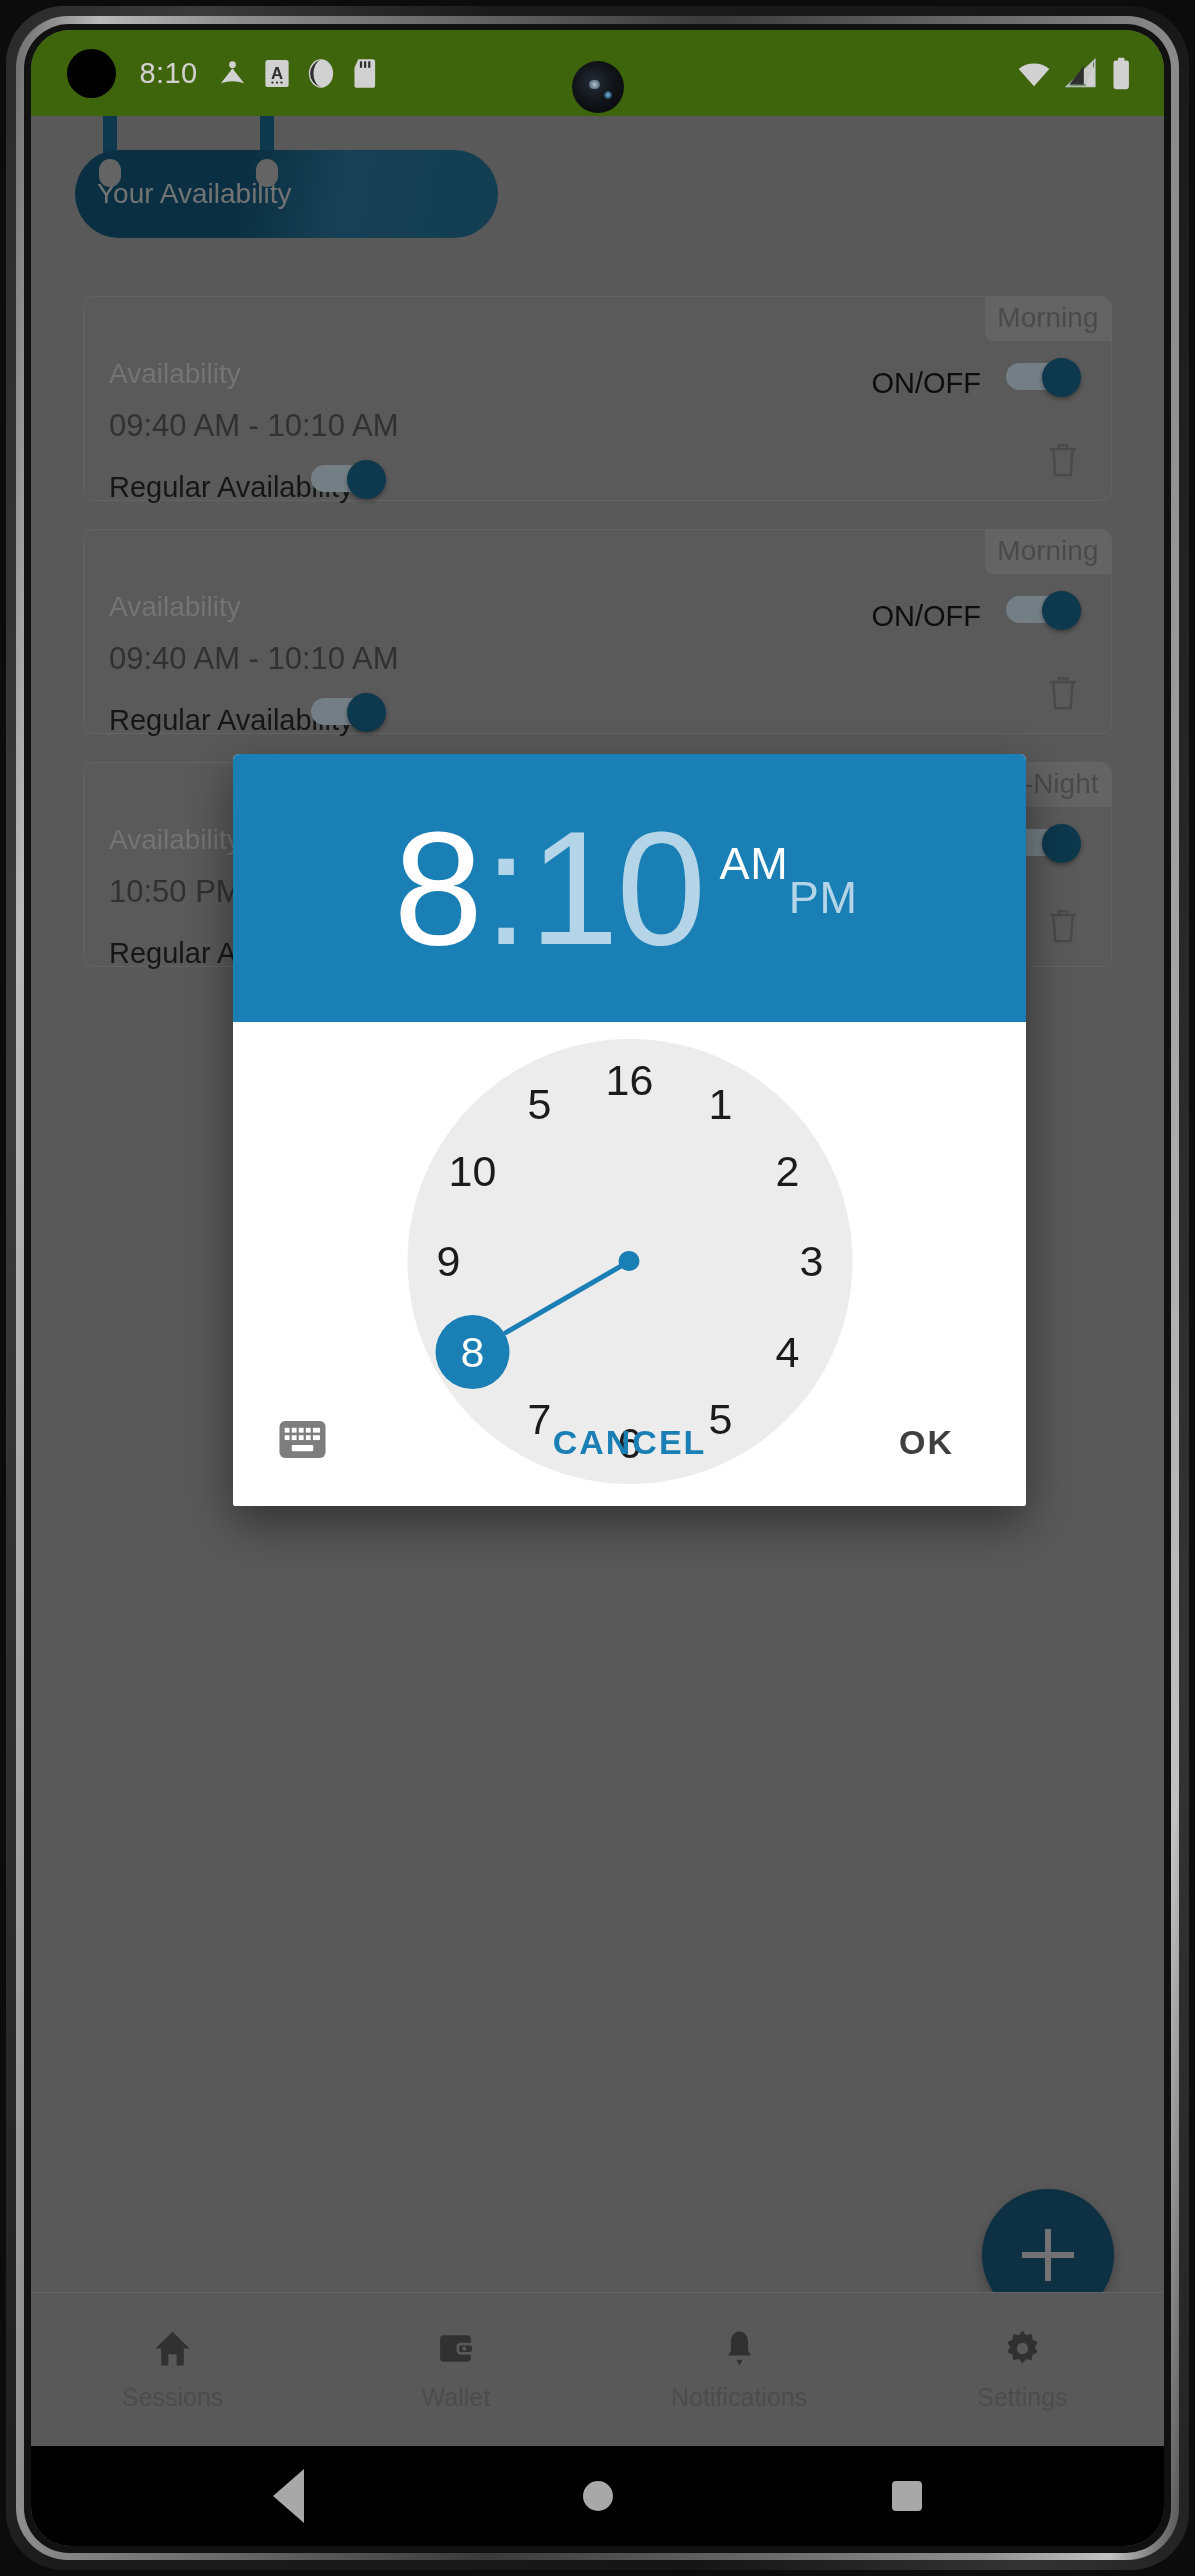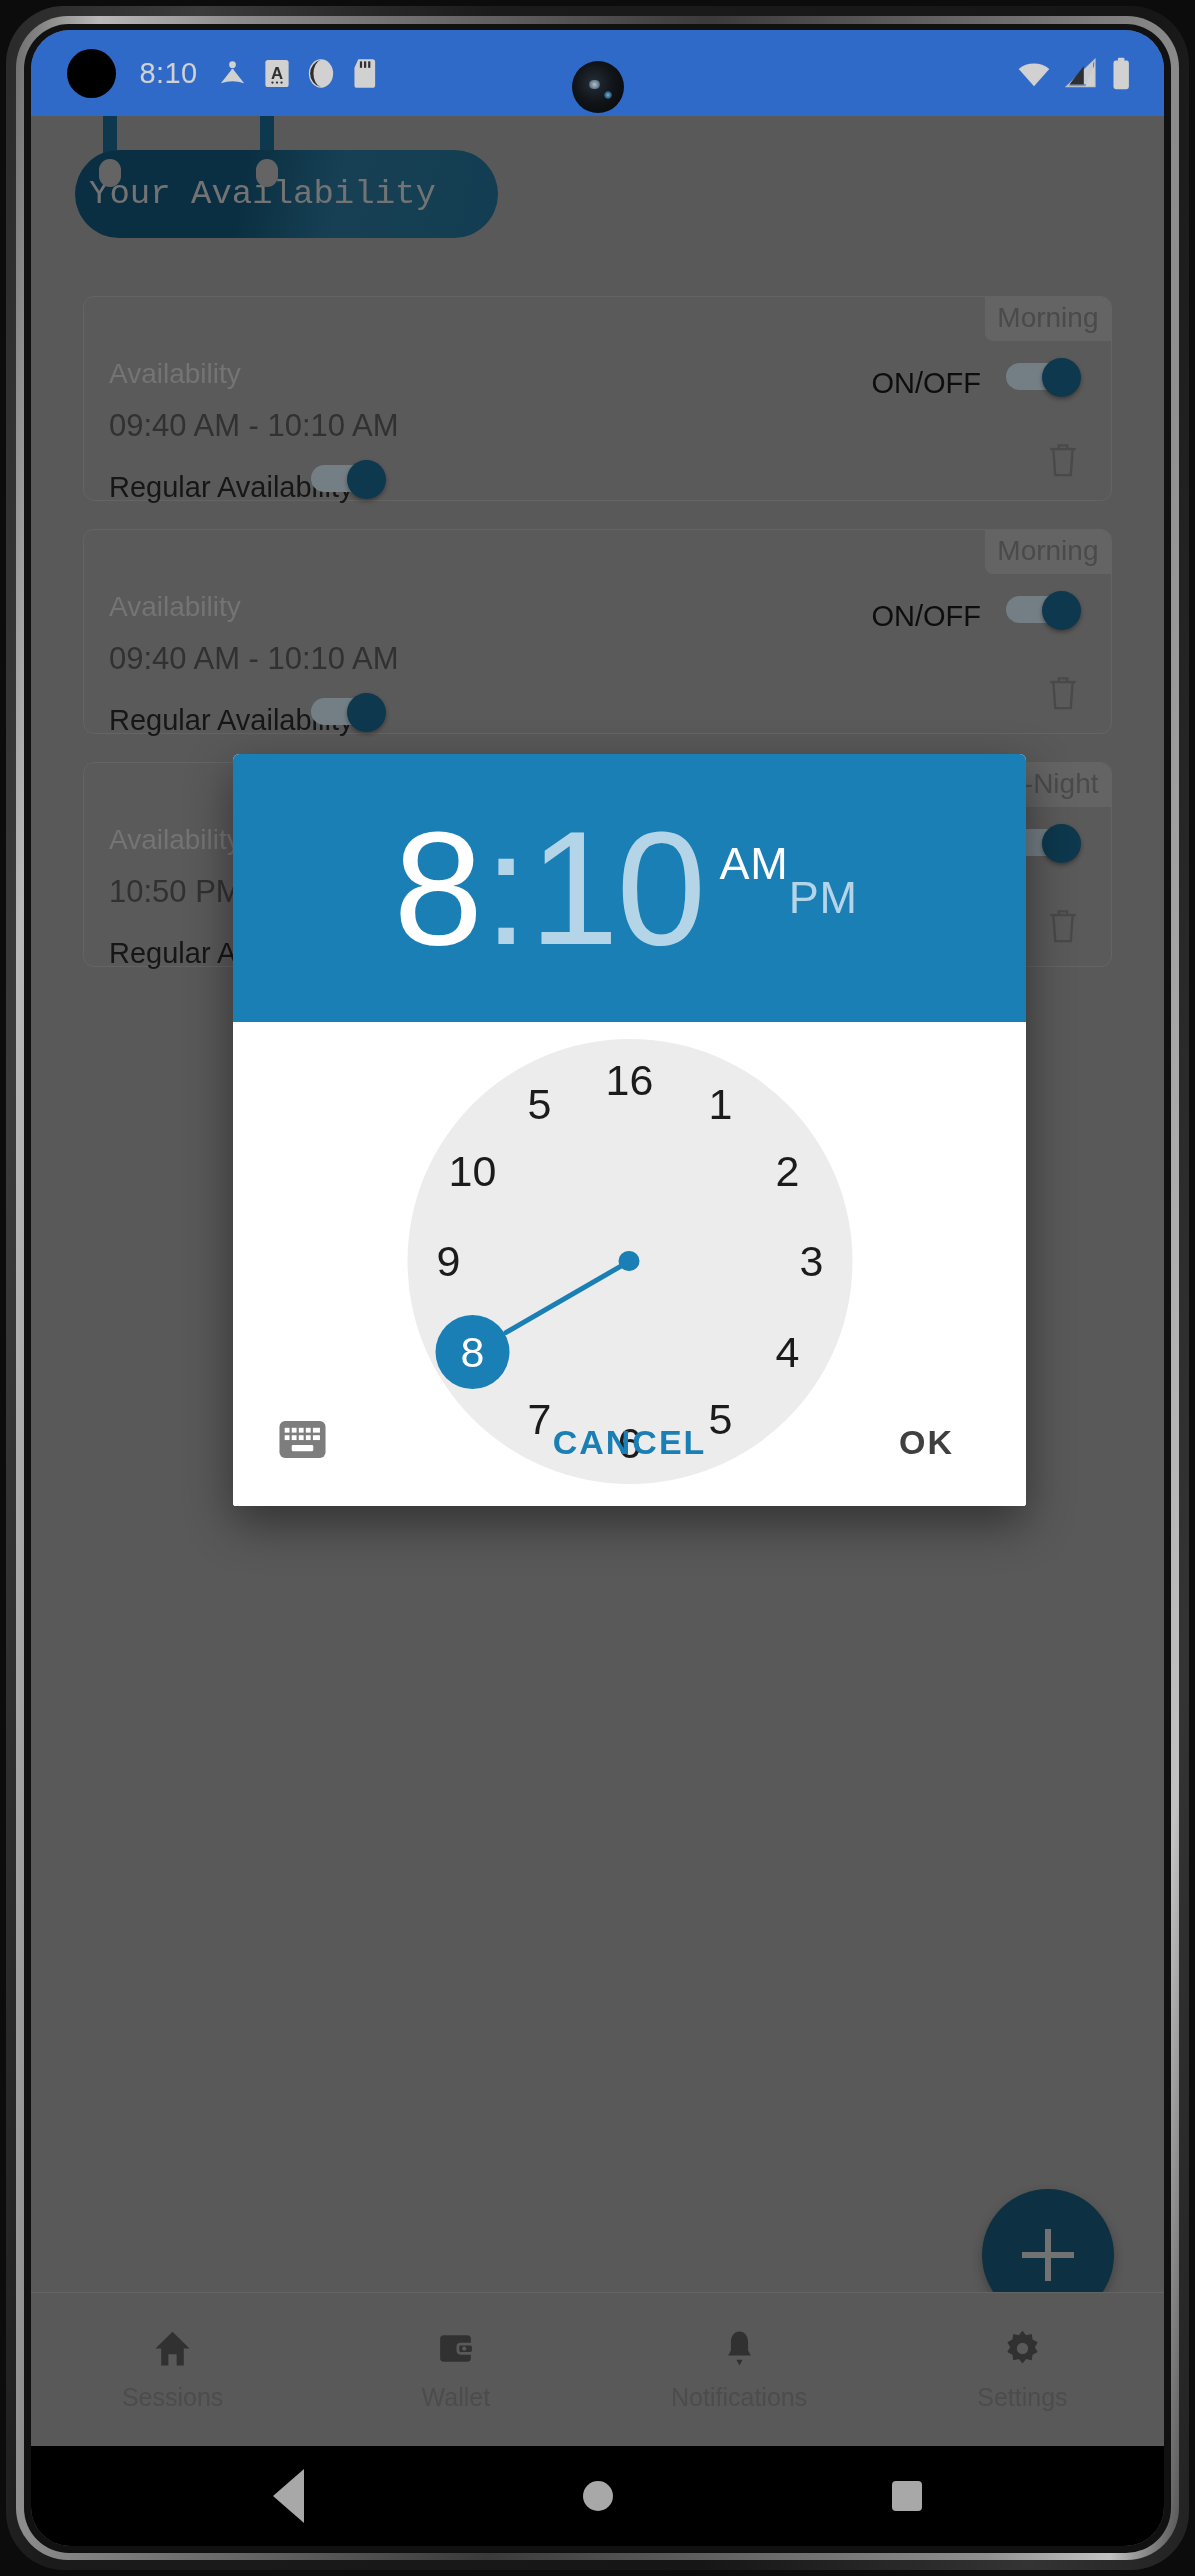--- a/index.html
+++ b/index.html
@@ -43,21 +43,21 @@
   
   .speaker-slot {
     position: absolute; top: 9.4px; left: 50%; transform: translateX(-50%);
     width: 258px; height: 7px; border-radius: 4.7px;
     background: linear-gradient(180deg,#3a3a3a,#101010);
   }
 
   
   .statusbar {
     position: absolute; left: 0; top: 0; width: 100%; height: 86px;
-    background: #3b82f6;
+    background: #4d7c0f;
     display: flex; align-items: center;
     padding: 0 33px 0 36px;
     z-index: 6;
   }
   .punch-hole {
     width: 49px; height: 49px; border-radius: 50%;
     background: #000; flex: 0 0 auto;
   }
   .sb-time {
     color: #fff; font-size: 29px; font-weight: 400;
@@ -101,22 +101,22 @@
   .sign {
     position: absolute; top: 34px; left: 0; width: 100%; height: 88px;
     background: linear-gradient(100deg,#0e3a51 0%,#0e3a51 40%,#1d4f68 62%,#174b64 100%);
     border-radius: 44px;
     display: flex; align-items: center;
   }
   .sign-hole { position: absolute; top: 9.4px; width: 22px; height: 28px; border-radius: 11px; background: #7b7b7b; }
   .sign-hole.a { left: 24px; }
   .sign-hole.b { left: 181px; }
   .sign-title {
-    color: #8d8d8d; font-size: 34px; margin-left: 14px;
-    font-family: Liberation Mono, monospace;
+    color: #8d8d8d; font-size: 28px; margin-left: 22px;
+    font-family: Liberation Sans, sans-serif;
   }
 
   
   .cards { position: absolute; left: 52px; right: 52px; top: 180px; }
   .card {
     position: relative;
     background: #6e6e6e;
     border: 1.6px solid #7a7a7a;
     border-radius: 11px;
     height: 205px;

